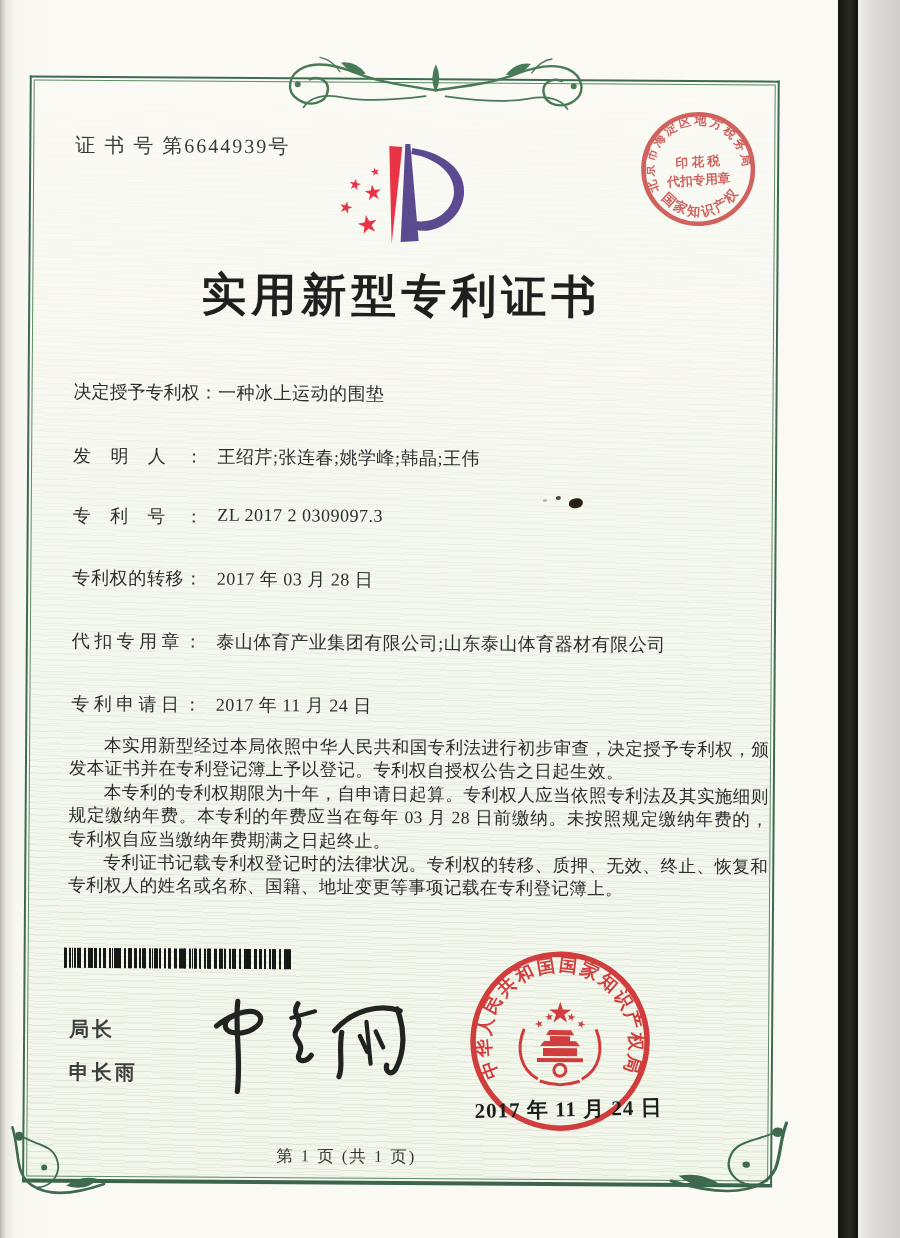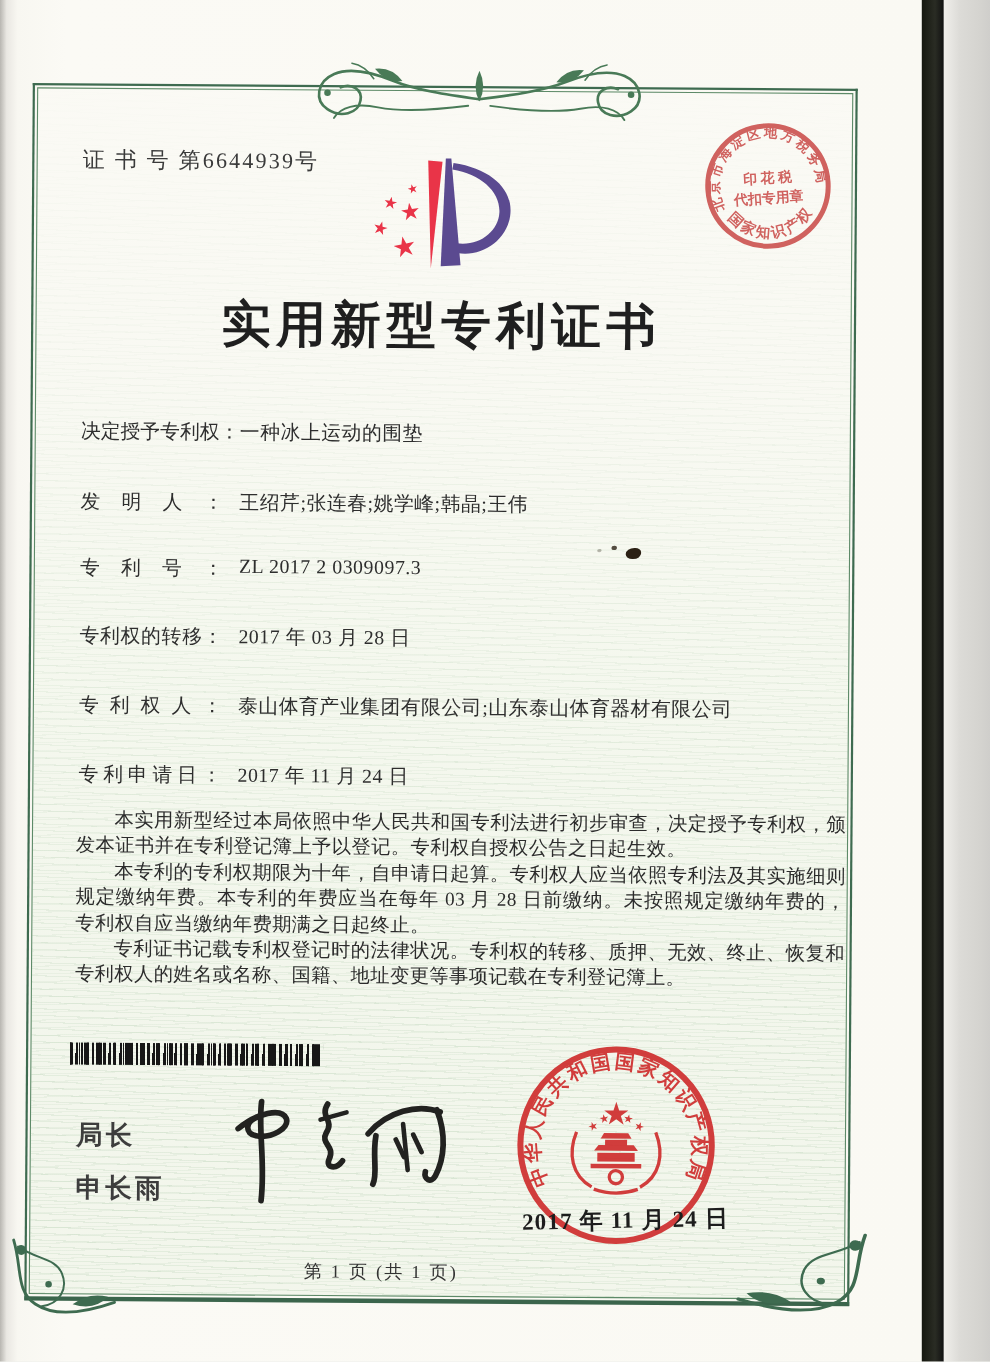--- a/index.html
+++ b/index.html
@@ -43,21 +43,21 @@
   .body-text{position:absolute;left:70px;top:736px;width:700px;font-size:17.5px;line-height:23.4px;
              color:#2c2c2c;text-align:justify;letter-spacing:.4px;}
   .body-text p{margin:0;text-indent:2em;}
 
   .barcode{position:absolute;left:66px;top:950px;width:230px;height:20px;background-color:transparent;
     background:
       repeating-linear-gradient(90deg,#171717 0 2px,rgba(0,0,0,0) 2px 5px),
       repeating-linear-gradient(90deg,#171717 0 1px,rgba(0,0,0,0) 1px 8px),
       repeating-linear-gradient(90deg,#171717 0 3px,rgba(0,0,0,0) 3px 13px);}
   .director{position:absolute;left:72px;top:1018px;font-family:"Liberation Sans","DejaVu Sans",sans-serif;
-            font-size:24px;color:#3d3d3d;letter-spacing:3px;font-weight:600;}
+            font-size:20px;color:#3d3d3d;letter-spacing:3px;font-weight:600;}
   .director .name{margin-top:16px;}
   .signature{position:absolute;left:198px;top:992px;transform:rotate(-2deg);}
   .seal{position:absolute;left:468px;top:945px;opacity:.92;}
   .issue-date{position:absolute;left:478px;top:1094px;font-size:21px;font-weight:600;color:#1d1d1d;
               letter-spacing:1px;transform:rotate(-1.5deg);white-space:nowrap;}
   .footer-page{position:absolute;left:240px;top:1146px;width:220px;text-align:center;
                font-size:16.5px;letter-spacing:2px;color:#333;}
 
   .smudge{position:absolute;background:#2b2014;border-radius:60% 40% 55% 45%;}
   .sm1{left:568px;top:497px;width:14px;height:10px;}
@@ -153,21 +153,21 @@
       </div>
       <div class="frow f3">
         <span class="flabel">专利号：</span>
         <span class="fvalue">ZL 2017 2 0309097.3</span>
       </div>
       <div class="frow f4">
         <span class="flabel">专利权的转移：</span>
         <span class="fvalue">2017 年 03 月 28 日</span>
       </div>
       <div class="frow f5">
-        <span class="flabel">专利权人：</span>
+        <span class="flabel">代扣专用章：</span>
         <span class="fvalue">泰山体育产业集团有限公司;山东泰山体育器材有限公司</span>
       </div>
       <div class="frow f6">
         <span class="flabel">专利申请日：</span>
         <span class="fvalue">2017 年 11 月 24 日</span>
       </div>
 
       <div class="body-text">
         <p>本实用新型经过本局依照中华人民共和国专利法进行初步审查，决定授予专利权，颁发本证书并在专利登记簿上予以登记。专利权自授权公告之日起生效。</p>
         <p>本专利的专利权期限为十年，自申请日起算。专利权人应当依照专利法及其实施细则规定缴纳年费。本专利的年费应当在每年 03 月 28 日前缴纳。未按照规定缴纳年费的，专利权自应当缴纳年费期满之日起终止。</p>

